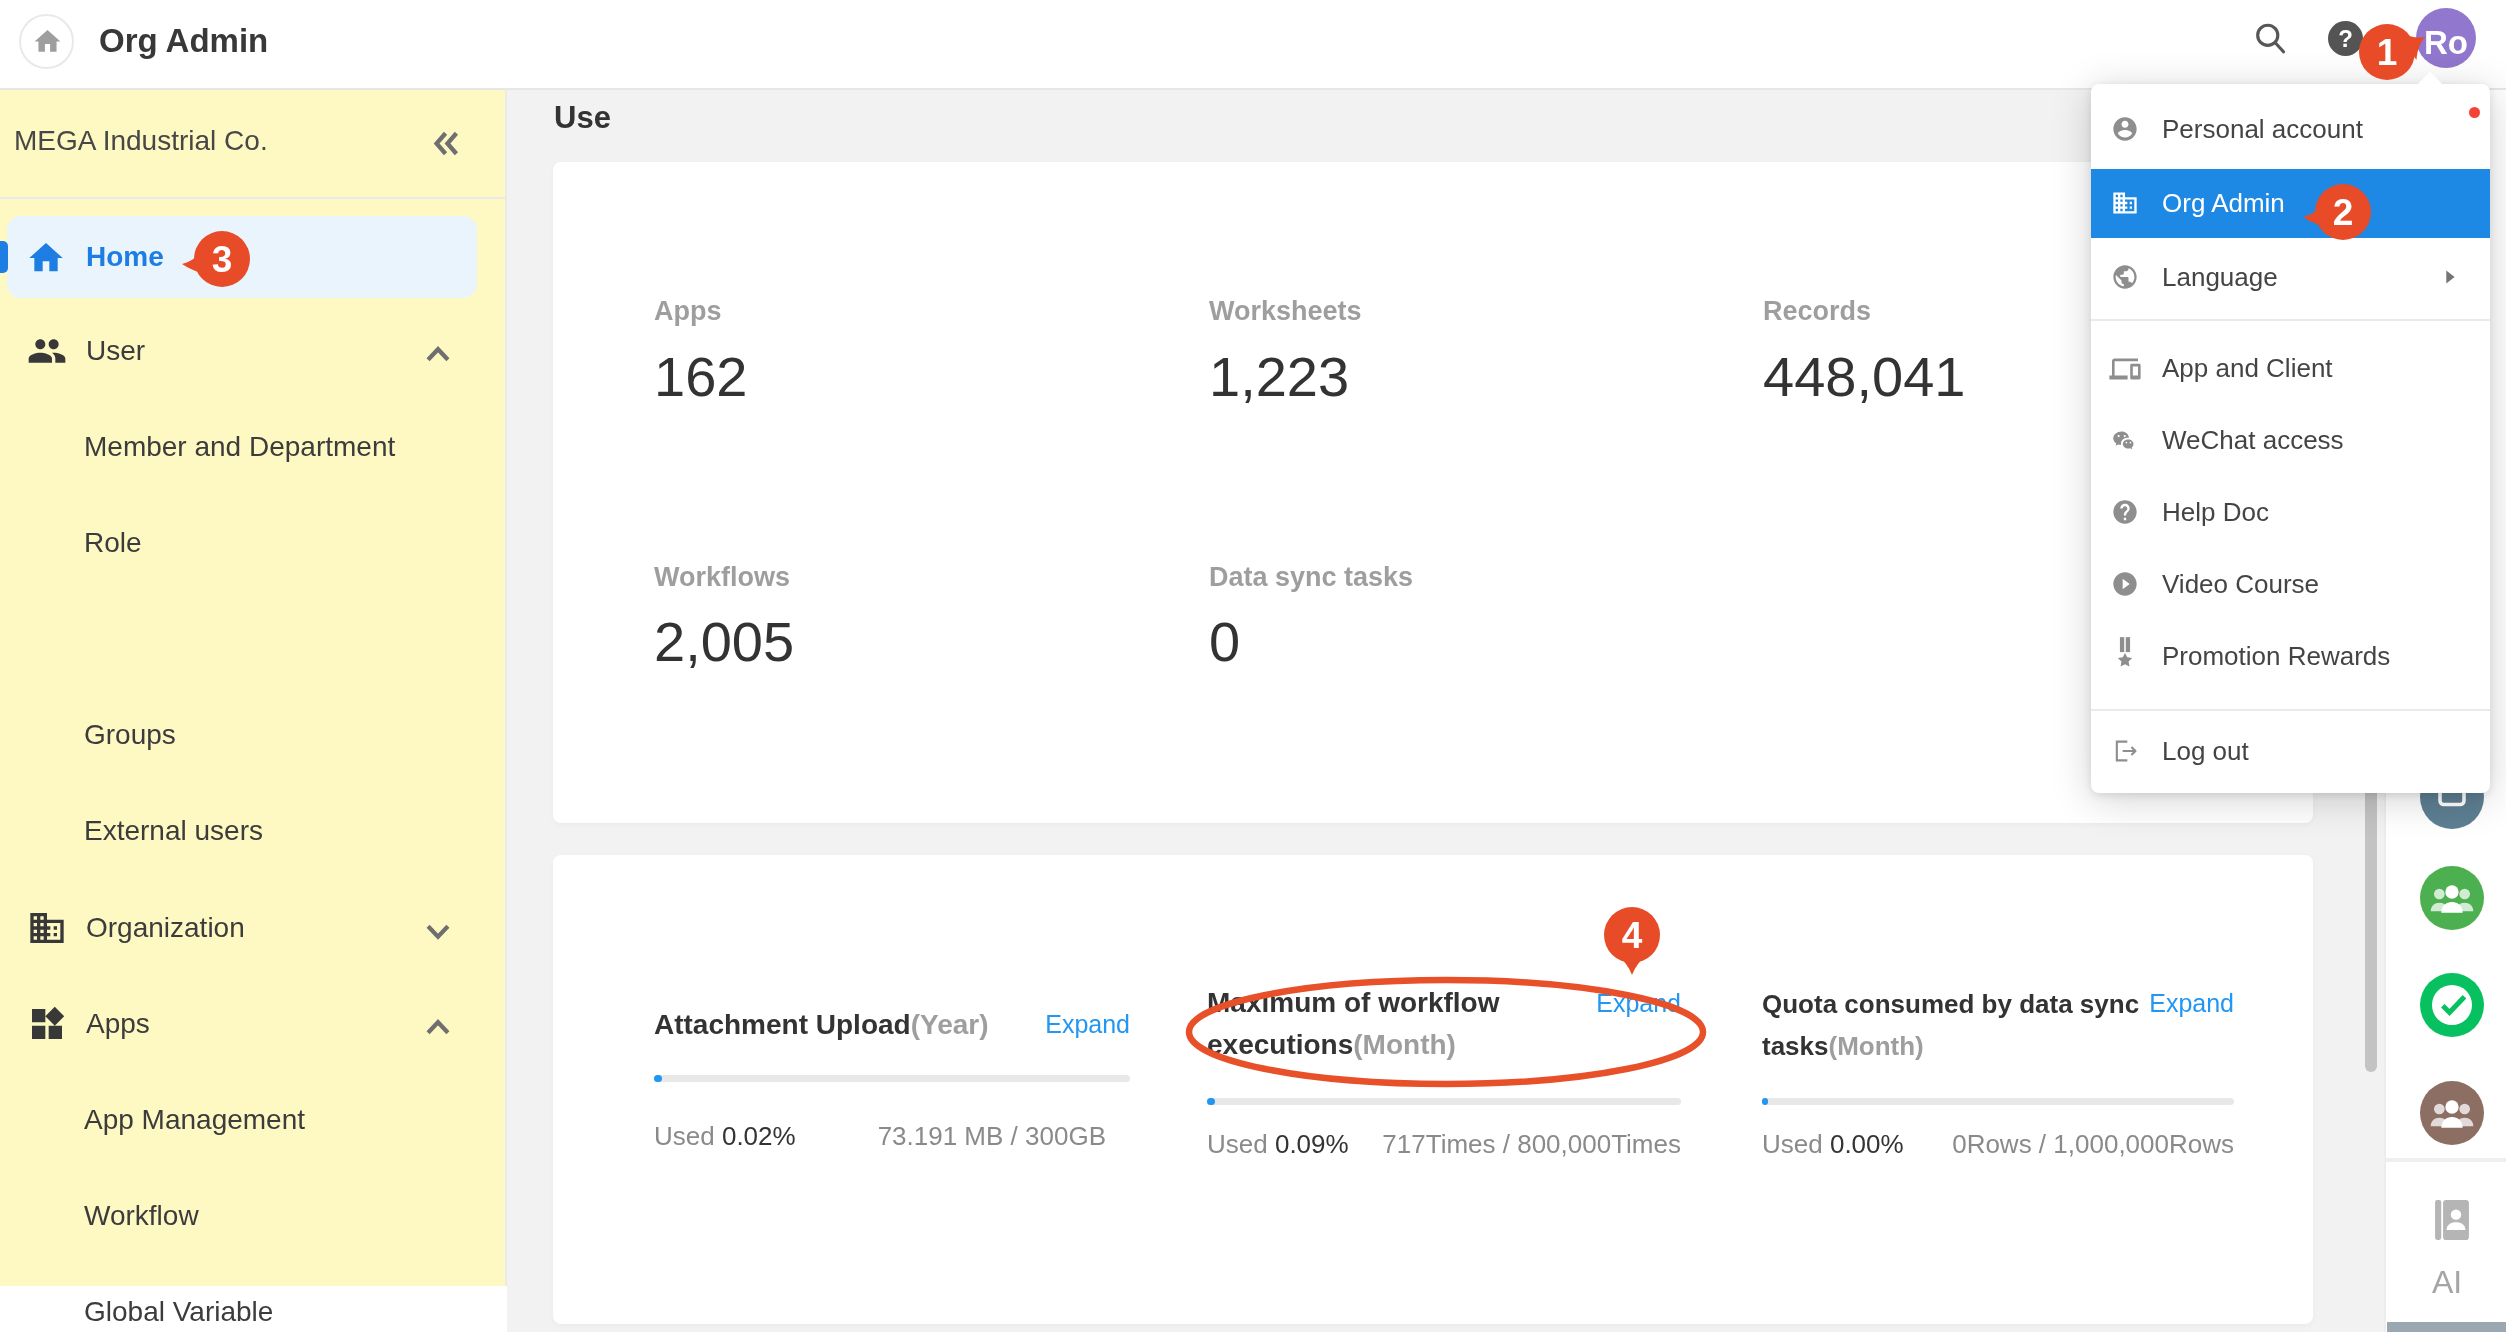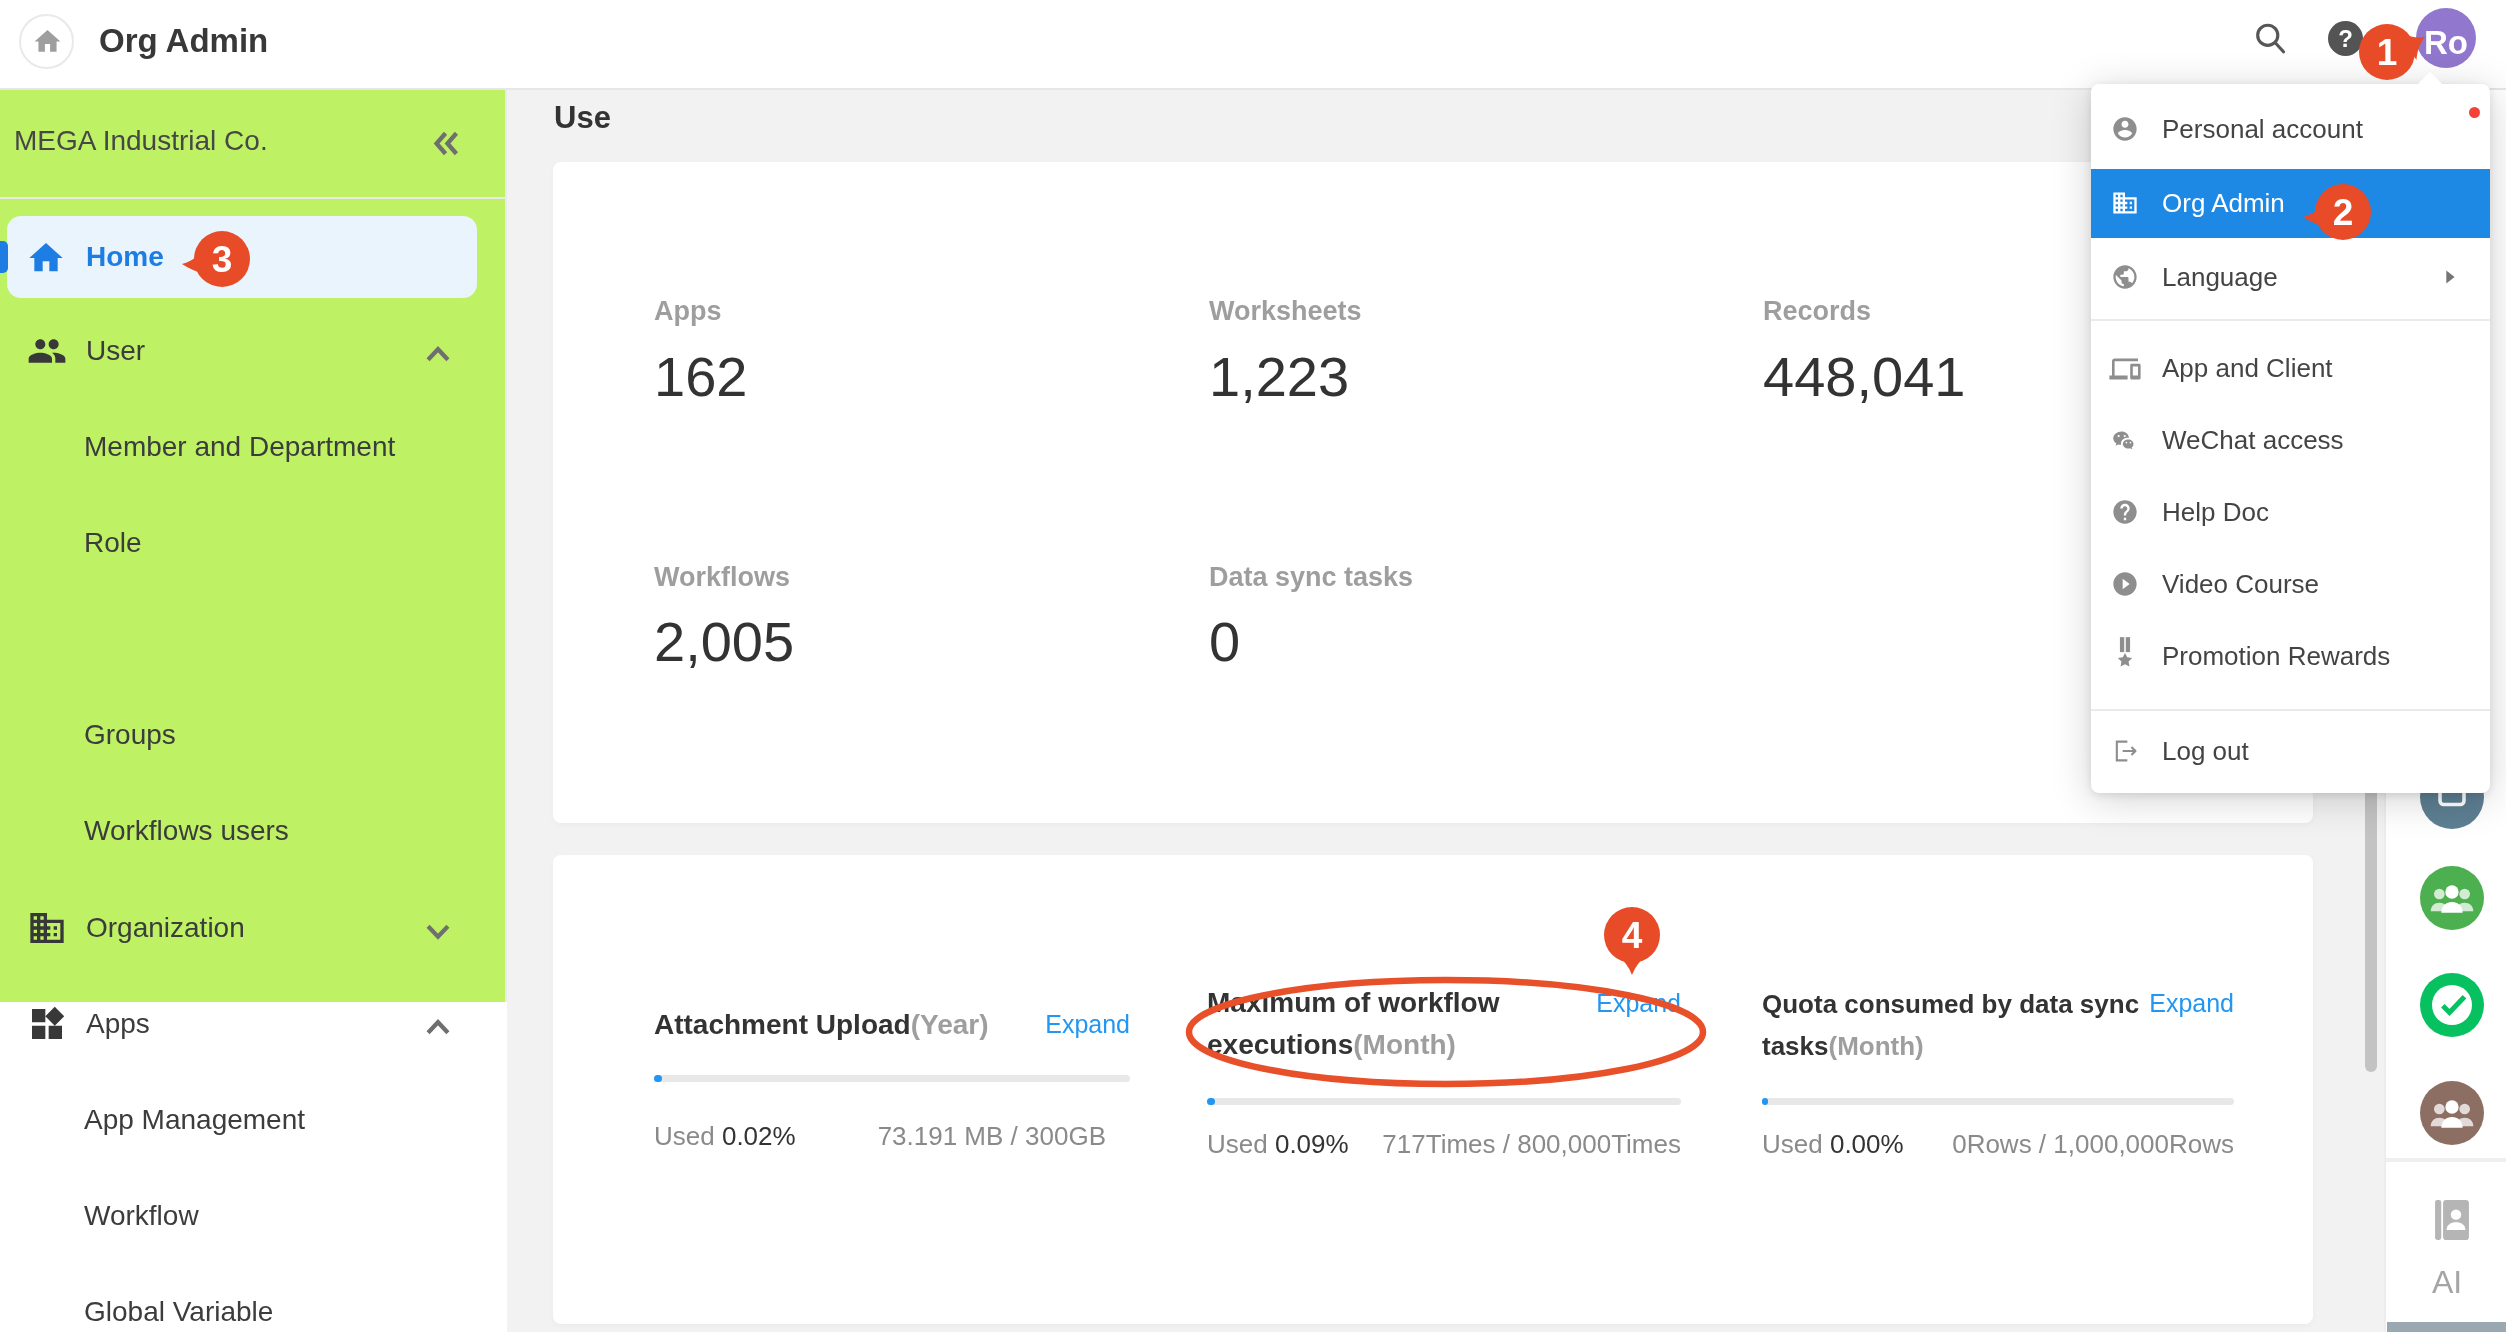--- a/index.html
+++ b/index.html
@@ -9,21 +9,21 @@
 .abs { position:absolute; }
 
 
 #topbar { position:absolute; left:0; top:0; width:2506px; height:90px; background:#fff;
   border-bottom:2px solid #e7e7e7; z-index:30; }
 #homeCircle { position:absolute; left:19px; top:14px; width:55px; height:55px; border-radius:50%;
   background:#fff; border:2px solid #e9e9e9; z-index:31; }
 #topTitle { position:absolute; left:99px; top:20px; font-size:33px; font-weight:bold; color:#383838; line-height:42px; z-index:31; }
 
 
-#sidebar { position:absolute; left:0; top:90px; width:507px; height:912px; background:#bef264;
+#sidebar { position:absolute; left:0; top:90px; width:507px; height:1196px; background:#fef9c3;
   border-right:2px solid #eaeaea; z-index:5; }
 #company { position:absolute; left:14px; top:34px; font-size:28px; color:#474747; line-height:34px; white-space:nowrap; }
 #collapse { position:absolute; left:432px; top:39px; }
 #sideDivider { position:absolute; left:0; top:107px; width:507px; height:2px; background:#e9e9e9; }
 #homeRow { position:absolute; left:7px; top:126px; width:470px; height:82px; background:#eaf4fd; border-radius:14px; }
 #homeAccent { position:absolute; left:0; top:151px; width:8px; height:32px; background:#1d7de2; border-radius:0 5px 5px 0; }
 .navrow { position:absolute; left:0; width:507px; height:96px;padding-left:12px; }
 .subrow { position:absolute; left:0; width:507px; height:96px; }
 .navicon { position:absolute; left:27px; top:28px; width:40px; height:40px; }
 .navtext { position:absolute; left:86px; top:29px; font-size:28px; color:#3c3c3c; line-height:38px; white-space:nowrap; }
@@ -222,21 +222,21 @@
   <div class="subrow" style="top:309px;">
         <div class="subtext">Member and Department</div>
       </div>
   <div class="subrow" style="top:405px;">
         <div class="subtext">Role</div>
       </div>
   <div class="subrow" style="top:597px;">
         <div class="subtext">Groups</div>
       </div>
   <div class="subrow" style="top:693px;">
-        <div class="subtext">Workflows users</div>
+        <div class="subtext">External users</div>
       </div>
 
   <div class="navrow" style="top:790px;">
     <svg class="navicon" viewBox="0 0 24 24" fill="#383838">
           <path d="M12 7V3H2v18h20V7H12zM6 19H4v-2h2v2zm0-4H4v-2h2v2zm0-4H4V9h2v2zm0-4H4V5h2v2zm4 12H8v-2h2v2zm0-4H8v-2h2v2zm0-4H8V9h2v2zm0-4H8V5h2v2zm10 12h-8v-2h2v-2h-2v-2h2v-2h-2V9h8v10zm-2-8h-2v2h2v-2zm0 4h-2v2h2v-2z"></path>
         </svg>
     <div class="navtext">Organization</div>
     <svg class="navchev" width="34" height="34" viewBox="0 0 24 24" fill="none" stroke="#6f6f6f" stroke-width="3">
           <path d="M5 8.6 L12 16 L19 8.6"></path>
         </svg>

